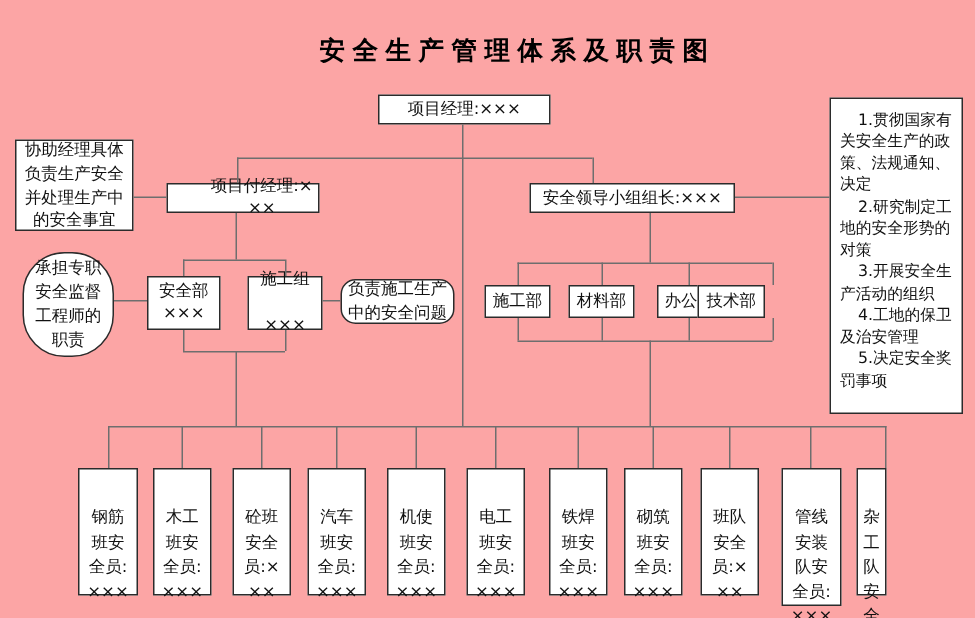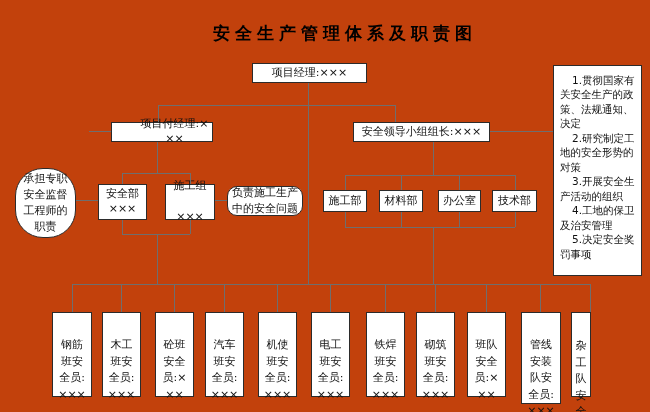--- a/index.html
+++ b/index.html
@@ -1,17 +1,17 @@
 <!DOCTYPE html>
 <html><head>
 <meta charset="utf-8">
 <style>
   html,body{margin:0;padding:0;background:#ffffff;}
   .canvas{
-    position:relative;width:650px;height:412px;background:#c2410c;
+    position:relative;width:650px;height:412px;background:#fca5a5;
     font-family:"DejaVu Sans",sans-serif;color:#111;overflow:hidden;
   }
   .title{
     position:absolute;left:40px;top:22px;width:610px;text-align:center;
     font-size:17px;font-weight:bold;letter-spacing:5px;color:#000;
   }
   .node{
     position:absolute;box-sizing:border-box;border:1px solid #2b2b2b;background:#fff;
     display:flex;align-items:center;justify-content:center;text-align:center;
     font-size:11px;line-height:1.35;padding:2px 3px;word-break:break-all;
@@ -34,36 +34,37 @@
 
 <div class="canvas">
 
   <div class="title">安全生产管理体系及职责图</div>
 
   <div class="node" style="left:252px;top:63px;width:115px;height:20px;">项目经理:×××</div>
 
   <div class="node" style="left:111px;top:122px;width:102px;height:20px;padding-left:28px;">项目付经理:×××</div>
   <div class="node" style="left:353px;top:122px;width:137px;height:20px;">安全领导小组组长:×××</div>
 
+  <div class="node note" style="left:10px;top:93px;width:79px;height:61px;">协助经理具体负责生产安全并处理生产中的安全事宜</div>
   <div class="node note" style="left:15px;top:168px;width:61px;height:70px;border-radius:28px;">承担专职安全监督工程师的职责</div>
   <div class="node note" style="left:227px;top:186px;width:76px;height:30px;border-radius:10px;">负责施工生产中的安全问题</div>
 
   <div class="node" style="left:98px;top:184px;width:49px;height:36px;flex-direction:column;">
     <span>安全部</span>
     <span>×××</span>
   </div>
   <div class="node" style="left:165px;top:184px;width:50px;height:36px;flex-direction:column;gap:16px;">
     <span>施工组</span>
     <span>×××</span>
   </div>
 
   <div class="node" style="left:323px;top:190px;width:44px;height:22px;">施工部</div>
   <div class="node" style="left:379px;top:190px;width:44px;height:22px;">材料部</div>
   <div class="node" style="left:438px;top:190px;width:43px;height:22px;">办公室</div>
-  <div class="node" style="left:492px;top:190px;width:45px;height:22px;">技术部</div>
+  <div class="node" style="left:465px;top:190px;width:45px;height:22px;">技术部</div>
 
   <div class="panel" style="left:553px;top:65px;width:89px;height:211px;">
     <p>1.贯彻国家有关安全生产的政策、法规通知、决定</p>
     <p>2.研究制定工地的安全形势的对策</p>
     <p>3.开展安全生产活动的组织</p>
     <p>4.工地的保卫及治安管理</p>
     <p>5.决定安全奖罚事项</p>
   </div>
 
   <div class="node vbox" style="left:52px;top:312px;width:40px;height:85px;">钢筋班安全员:×××</div>

